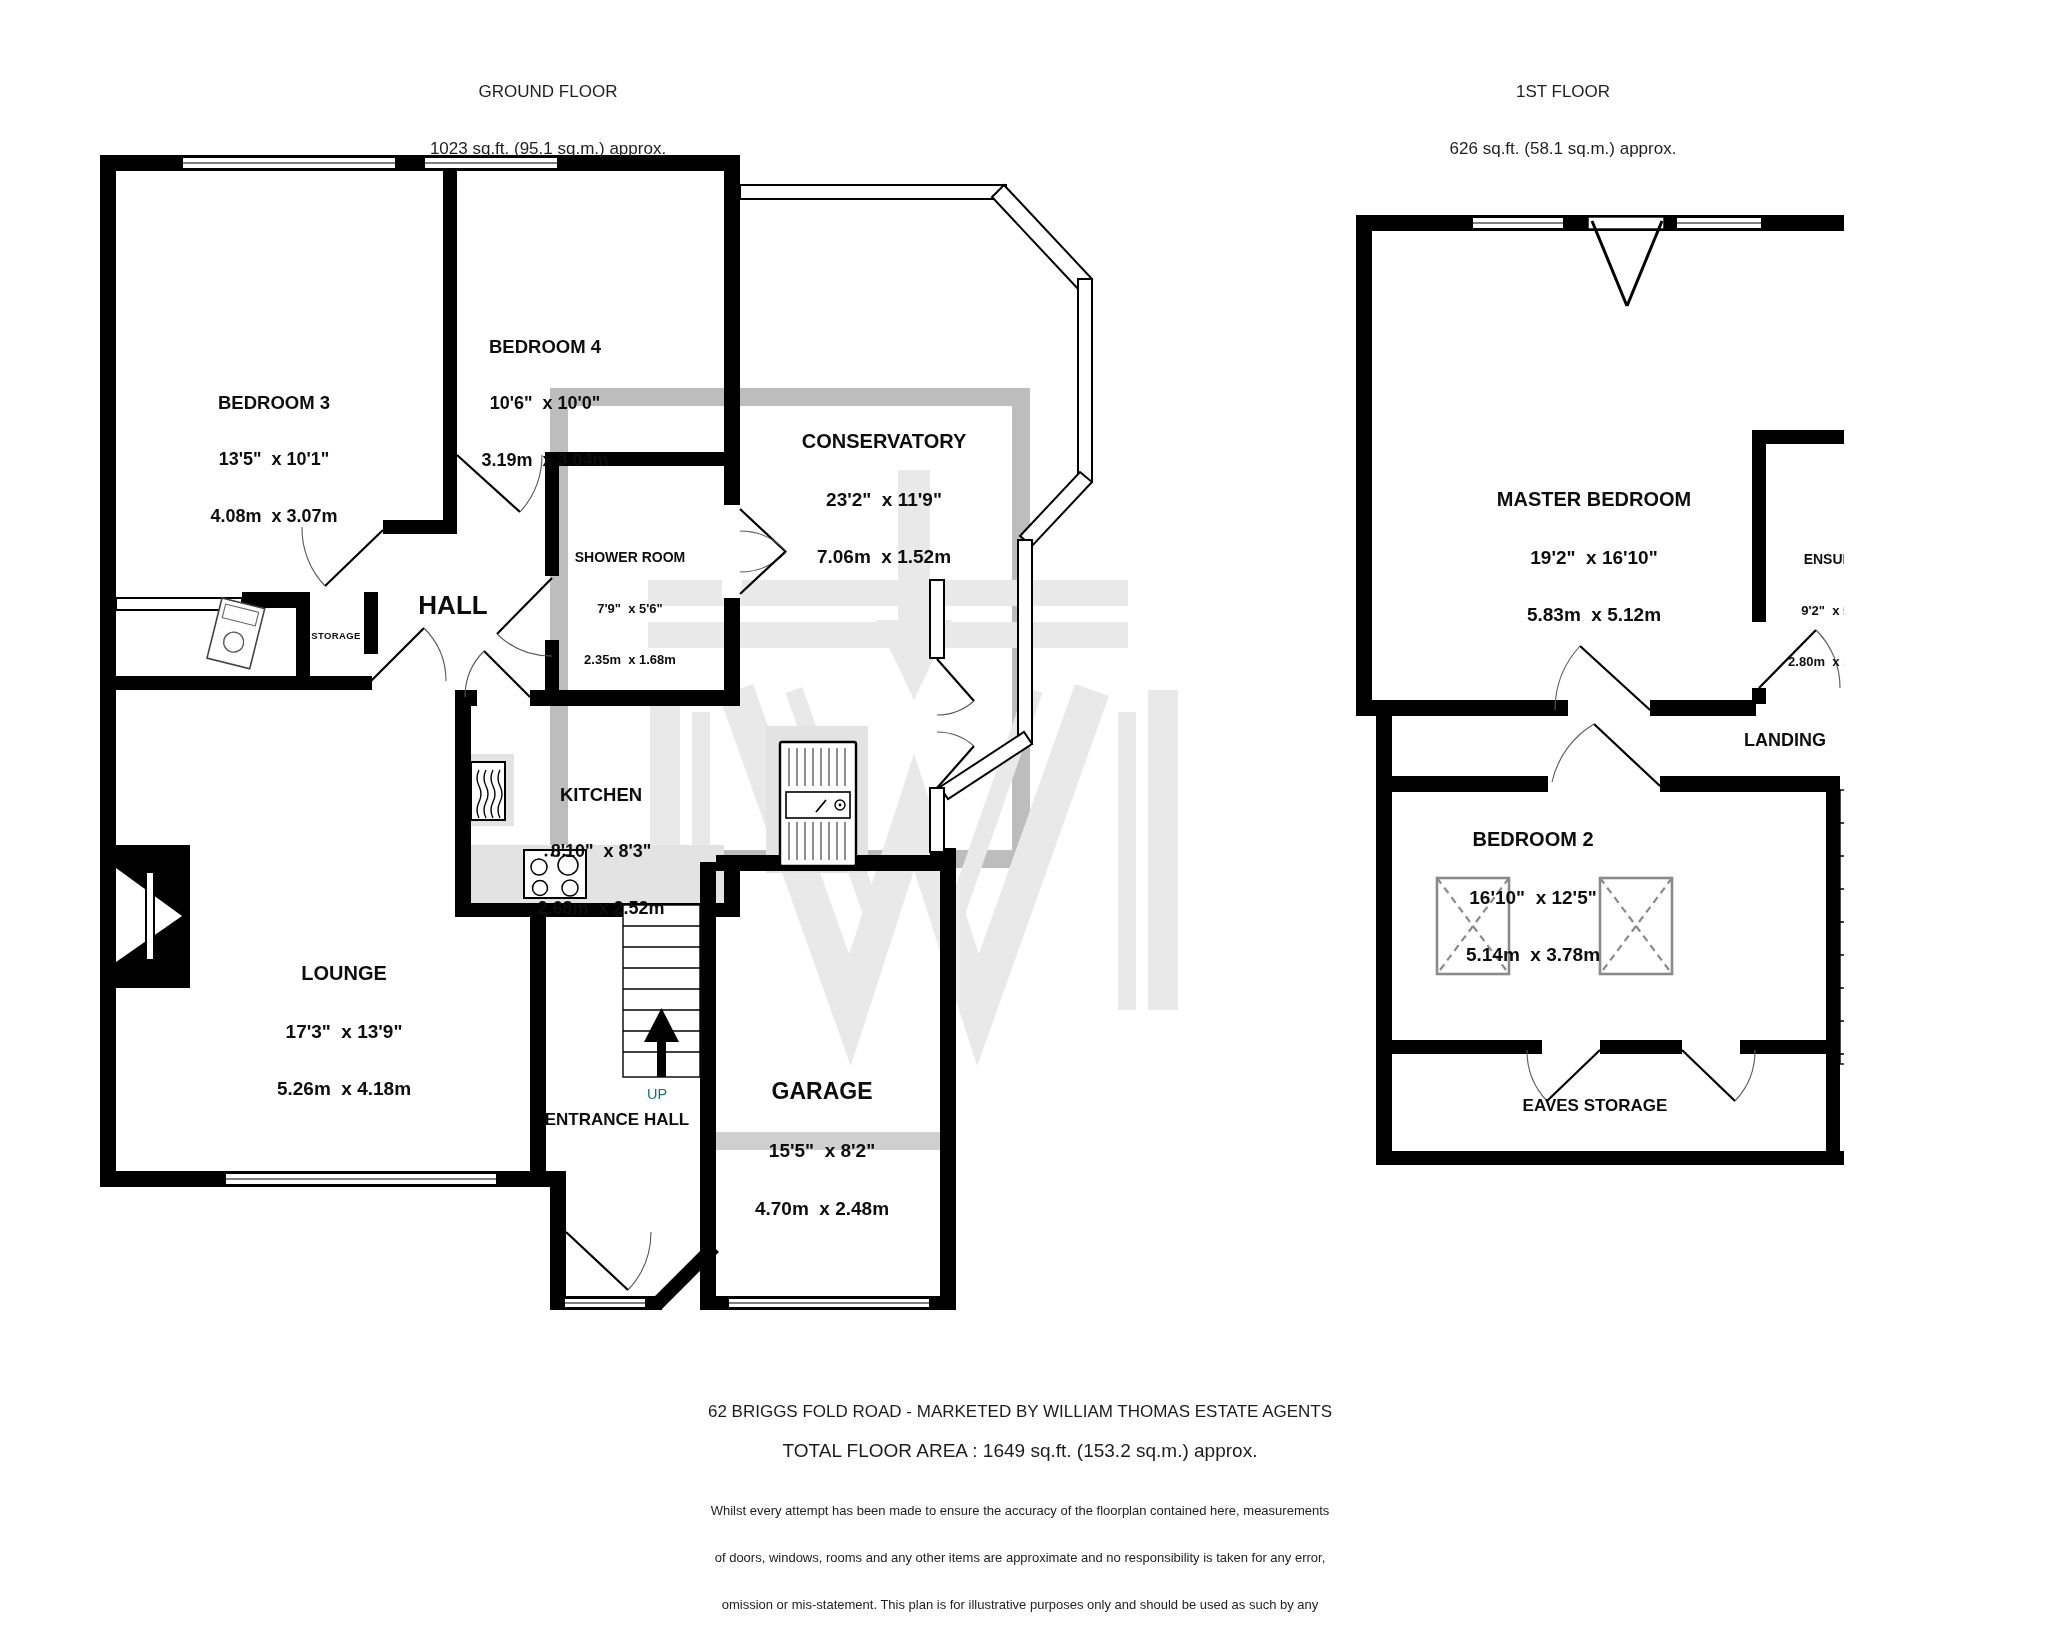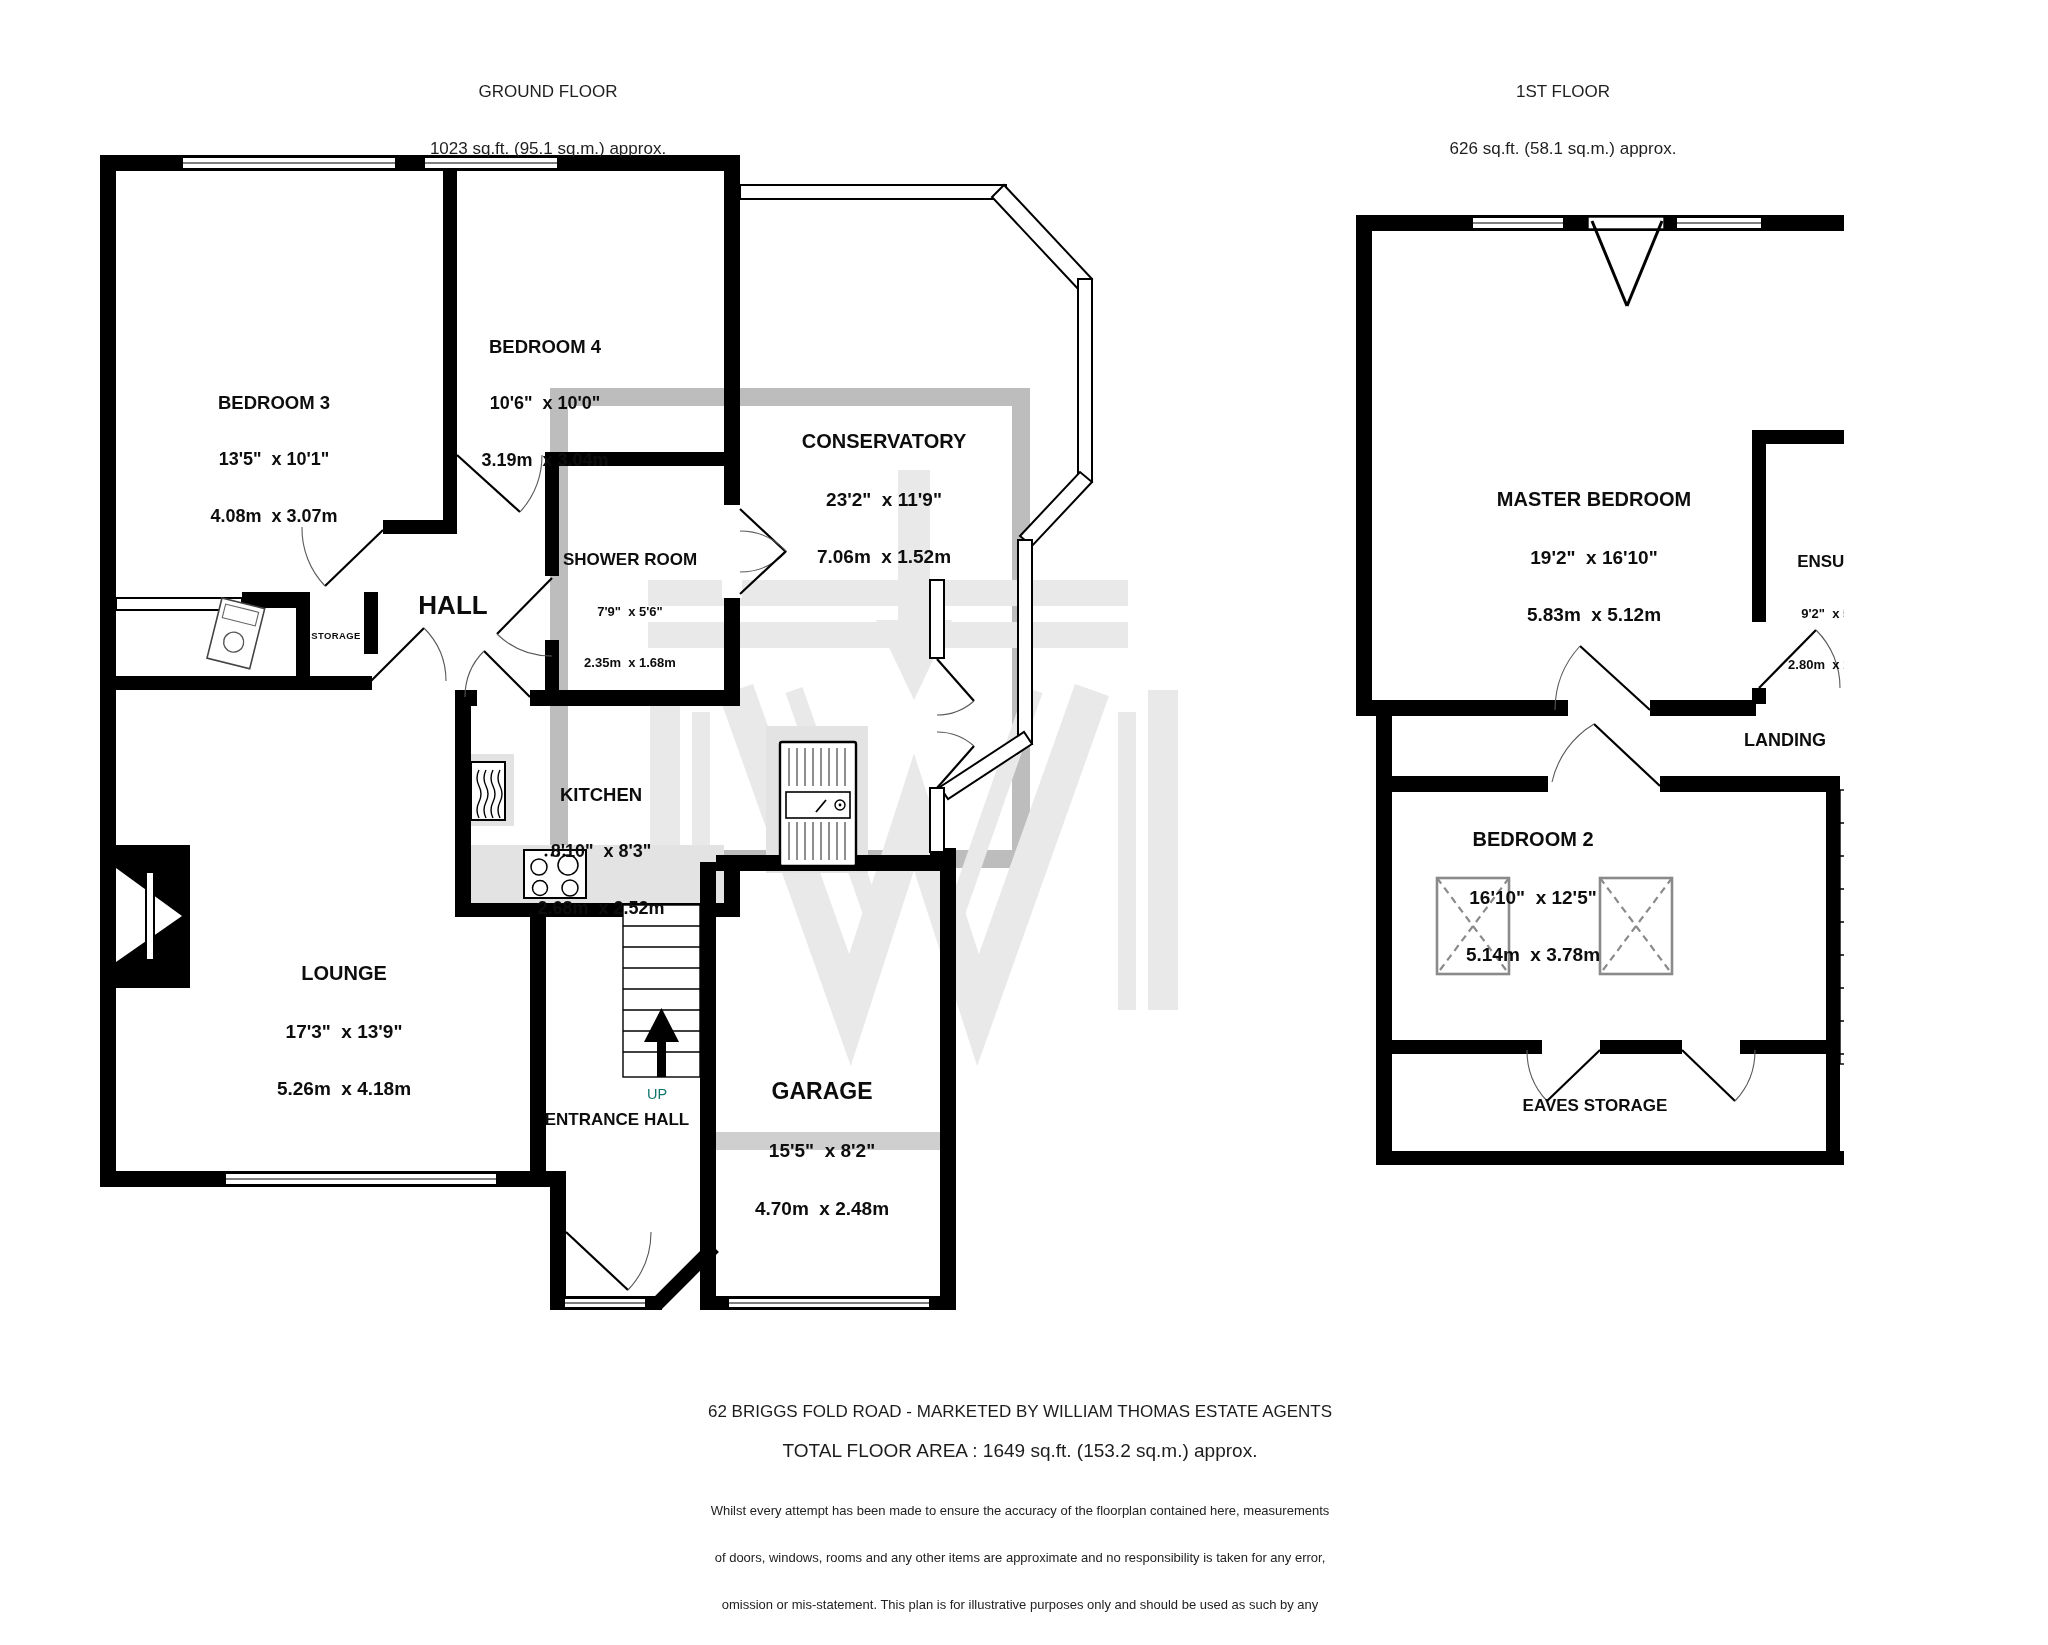--- a/index.html
+++ b/index.html
@@ -6,21 +6,21 @@
   .sheet{position:relative;width:1844px;height:1645px;background:#ffffff;overflow:hidden;
          font-family:"Liberation Sans",sans-serif;color:#111;}
   .plan-svg{position:absolute;left:0;top:0;width:2048px;height:1645px;}
   .lbl{position:absolute;transform:translateX(-50%);text-align:center;white-space:pre;color:#0d0d0d;}
   .hdr{font-size:17px;color:#1f1f1f;line-height:19px;}
   .room div{line-height:1.14;}
   .r-lg .nm{font-size:20px;font-weight:bold;}
   .r-lg .dm{font-size:19px;font-weight:bold;}
   .r-md .nm{font-size:18.5px;font-weight:bold;}
   .r-md .dm{font-size:18px;font-weight:bold;}
-  .r-sm .nm{font-size:17px;font-weight:bold;}
+  .r-sm .nm{font-size:14px;font-weight:bold;}
   .r-sm .dm{font-size:13px;font-weight:bold;}
   .garage-name{font-size:23px !important;}
   .hall-lbl{font-size:26px;font-weight:bold;margin-top:12px;}
   .landing-lbl{font-size:18px;font-weight:bold;}
   .storage-lbl{font-size:9.5px;font-weight:bold;letter-spacing:.4px;}
   .updown-lbl{font-size:14.5px;color:#0f766e;}
   .entr-lbl{font-size:17px;font-weight:bold;}
   .eaves-lbl{font-size:17px;font-weight:bold;margin-top:6px;}
   .addr{font-size:17px;color:#1c1c1c;}
   .total{font-size:19px;color:#1c1c1c;}

